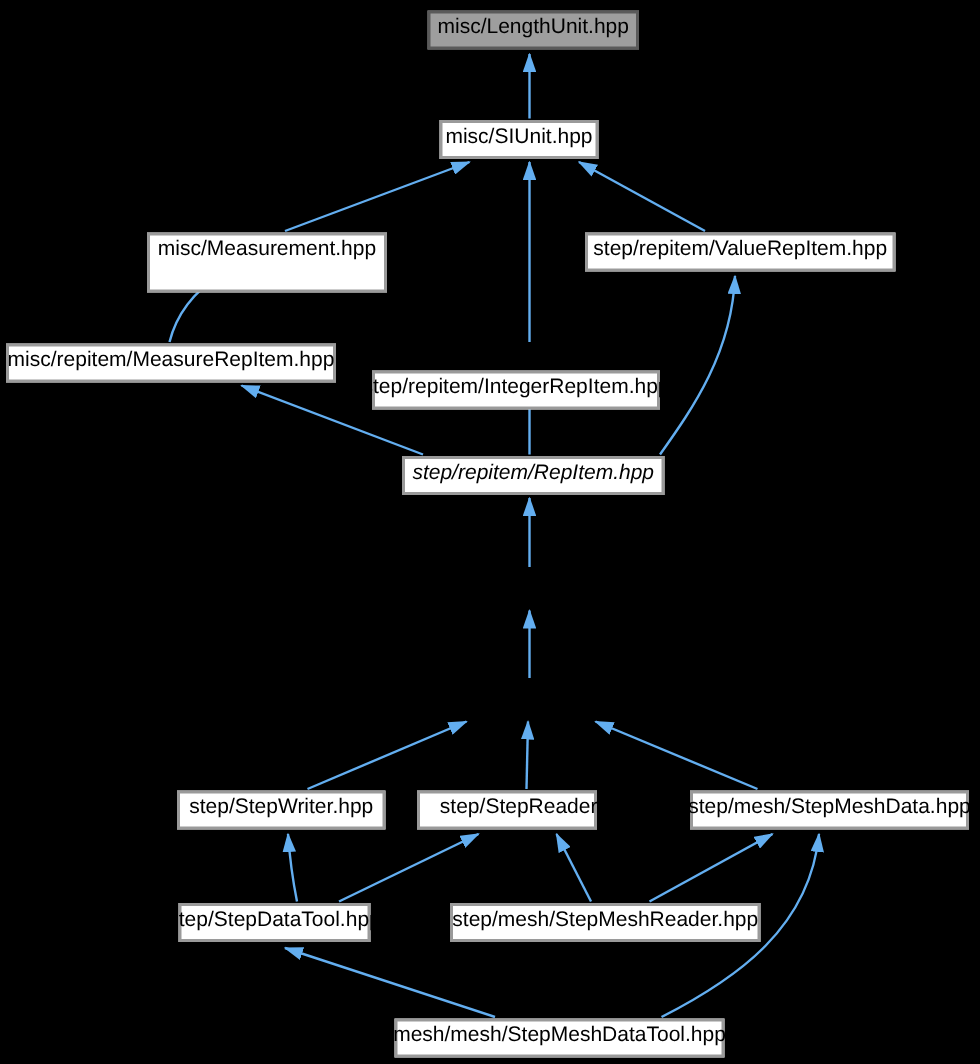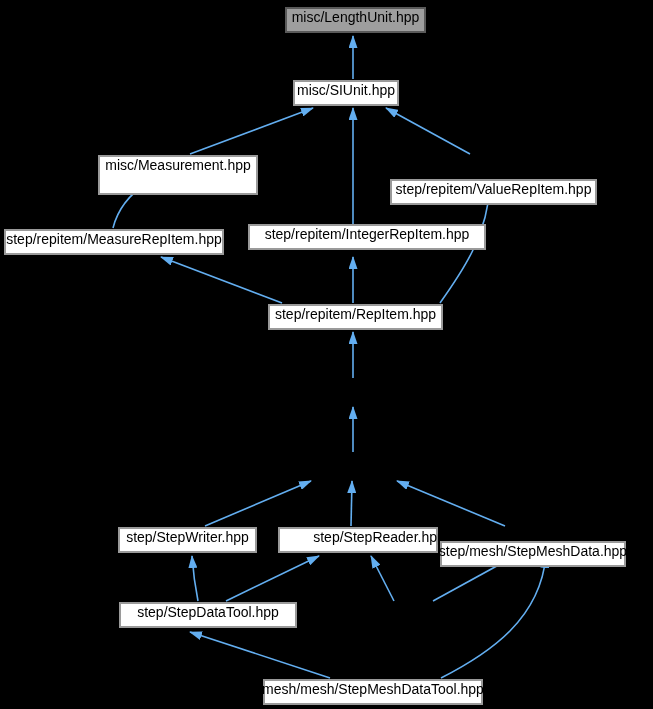--- a/index.html
+++ b/index.html
@@ -76,40 +76,43 @@
 
 <div class="node highlight" style="left: 285px; top: 7px; width: 141px; height: 26px;">
       <span>misc/LengthUnit.hpp</span>
     </div>
     <div class="node" style="left: 293px; top: 80px; width: 106px; height: 26px;">
       <span>misc/SIUnit.hpp</span>
     </div>
     <div class="node" style="left: 98px; top: 155px; width: 160px; height: 40px;">
       <span>misc/Measurement.hpp</span>
     </div>
-    <div class="node" style="left: 390px; top: 155px; width: 207px; height: 26px; margin-top: 24px;">
+    <div class="node" style="left: 390px; top: 155px; width: 207px; height: 26px;">
       <span>step/repitem/ValueRepItem.hpp</span>
     </div>
     <div class="node" style="left: 4px; top: 229px; width: 220px; height: 26px;">
-      <span>step/repitem/MeasureRepItem.hpp</span>
+      <span>misc/repitem/MeasureRepItem.hpp</span>
     </div>
-    <div class="node" style="left: 248px; top: 224px; width: 238px; height: 26px;">
+    <div class="node" style="left: 248px; top: 247px; width: 192px; height: 26px;">
       <span>step/repitem/IntegerRepItem.hpp</span>
     </div>
-    <div class="node" style="left: 268px; top: 304px; width: 175px; height: 26px;">
+    <div class="node" style="left: 268px; top: 304px; width: 175px; height: 26px; font-style: italic;">
       <span>step/repitem/RepItem.hpp</span>
     </div>
     <div class="node" style="left: 118px; top: 527px; width: 139px; height: 26px;">
       <span>step/StepWriter.hpp</span>
     </div>
-    <div class="node" style="left: 278px; top: 527px; width: 160px; height: 26px; padding-left: 42px;">
+    <div class="node" style="left: 278px; top: 527px; width: 120px; height: 26px; padding-left: 42px;">
       <span>step/StepReader.hpp</span>
     </div>
-    <div class="node" style="left: 440px; top: 527px; width: 186px; height: 26px; margin-top: 14px;">
+    <div class="node" style="left: 460px; top: 527px; width: 186px; height: 26px;">
       <span>step/mesh/StepMeshData.hpp</span>
     </div>
-    <div class="node" style="left: 119px; top: 602px; width: 178px; height: 26px;">
+    <div class="node" style="left: 119px; top: 602px; width: 128px; height: 26px;">
       <span>step/StepDataTool.hpp</span>
+    </div>
+    <div class="node" style="left: 300px; top: 602px; width: 207px; height: 26px;">
+      <span>step/mesh/StepMeshReader.hpp</span>
     </div>
     <div class="node" style="left: 263px; top: 679px; width: 220px; height: 26px;">
       <span>mesh/mesh/StepMeshDataTool.hpp</span>
     </div>
   </div>
 
 </body></html>

